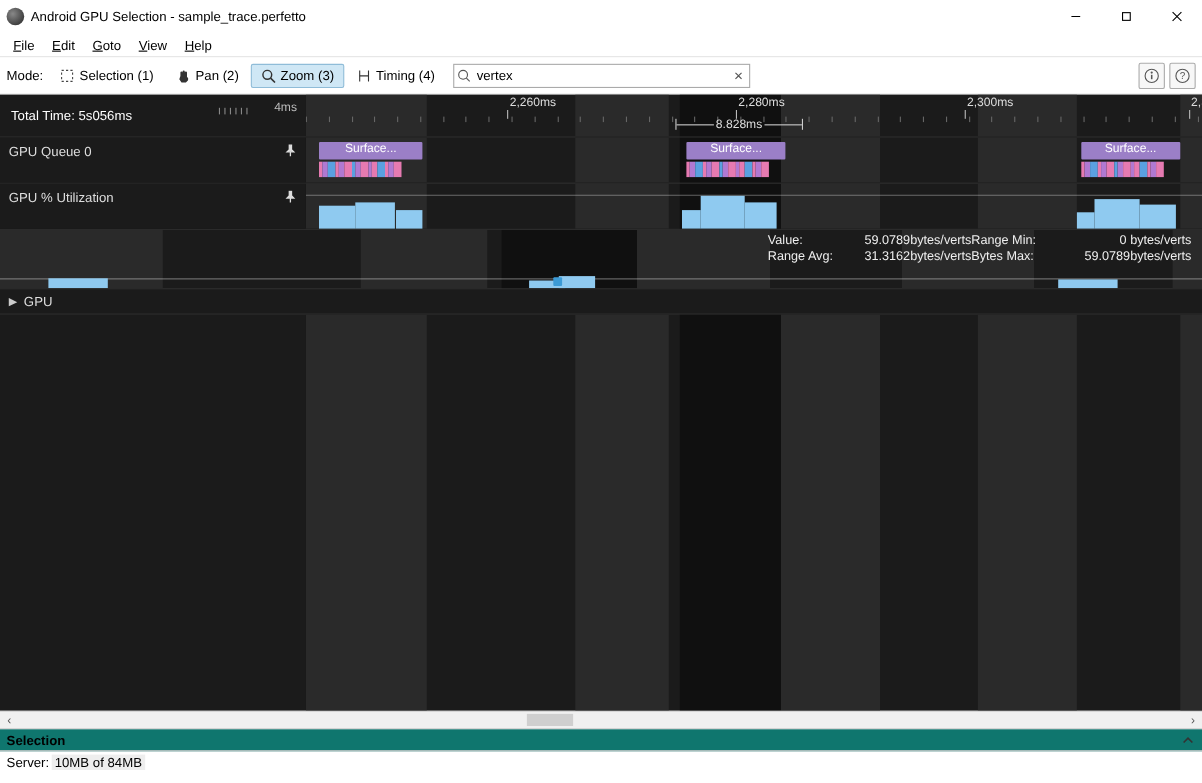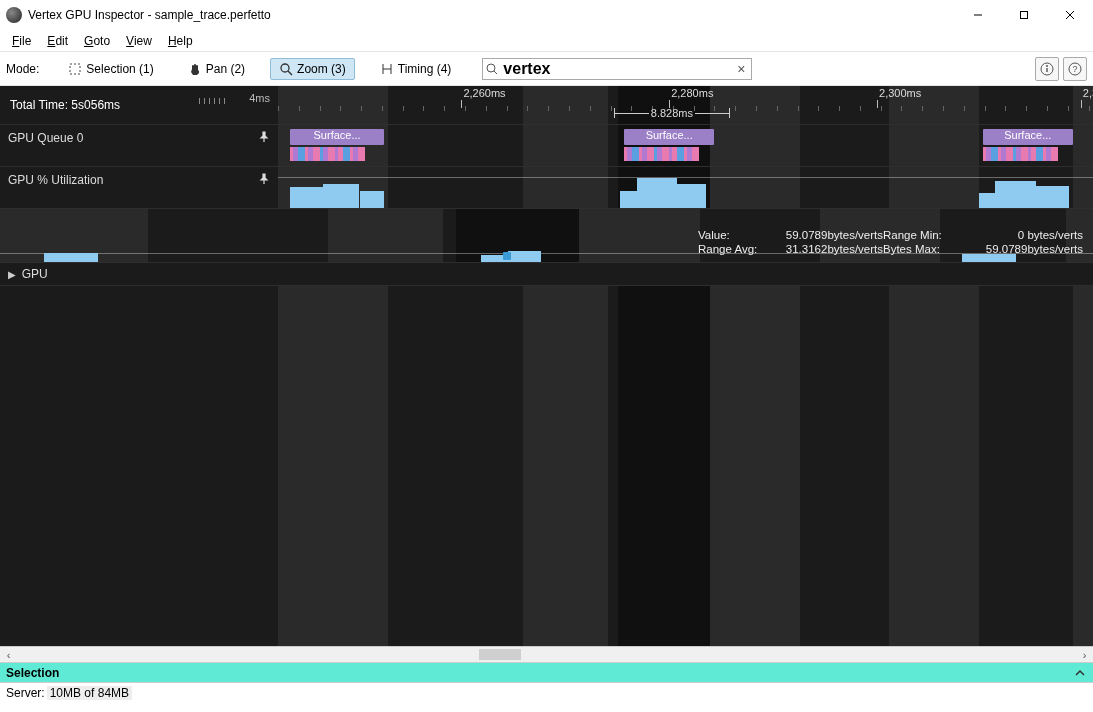--- a/index.html
+++ b/index.html
@@ -12,28 +12,28 @@
 .titlebar .win-controls { margin-left: auto; display: flex; }
 .titlebar .win-btn { width: 46px; height: 30px; display: flex; align-items: center; justify-content: center; font-size: 10px; }
 .titlebar .win-btn svg { width: 10px; height: 10px; }
 
 
 .menubar { height: 22px; display: flex; align-items: center; padding-left: 4px; font-size: 12px; border-bottom: 1px solid #e5e5e5; }
 .menubar .menu-item { padding: 2px 8px; cursor: default; }
 .menubar .menu-item span.u { text-decoration: underline; }
 
 
-.toolbar { height: 34px; display: flex; align-items: center; padding: 0 6px; font-size: 12px; gap: 16px; border-bottom: 1px solid #e5e5e5; }
+.toolbar { height: 34px; display: flex; align-items: center; padding: 0 6px; font-size: 12px; gap: 2px; border-bottom: 1px solid #e5e5e5; }
 .toolbar .mode-label { margin-right: 4px; }
 .toolbar .mode-btn { display: flex; align-items: center; gap: 4px; padding: 3px 8px; border: 1px solid transparent; border-radius: 2px; cursor: pointer; }
 .toolbar .mode-btn.active { background: #cfe7f5; border-color: #8fbcd8; }
 .toolbar .mode-btn .icon { width: 14px; height: 14px; display:inline-flex; align-items:center; justify-content:center; }
 .toolbar .search-wrap { width: 270px; height: 22px; border: 1px solid #aaa; margin-left: 6px; display: flex; align-items: center; padding: 0 2px; }
 .toolbar .search-wrap .icon { width: 14px; height: 14px; }
-.toolbar .search-wrap input { border: 0; outline: 0; flex: 1; font-size: 16px; padding: 0 4px; font-weight: bold; }
+.toolbar .search-wrap input { border: 0; outline: 0; flex: 1; font-size: 12px; padding: 0 4px; }
 .toolbar .search-wrap .clear { width: 16px; height: 16px; display:flex; align-items:center; justify-content:center; cursor:pointer; font-size: 14px; color:#555; }
 .toolbar .right-tools { margin-left: auto; display:flex; gap:4px; }
 .toolbar .tool-btn { width: 24px; height: 24px; border: 1px solid #aaa; border-radius: 2px; display:flex; align-items:center; justify-content:center; cursor:pointer; background:#f7f7f7; }
 
 
 .timeline { background: #1b1b1b; color: #fff; height: 560px; position: relative; display:flex; flex-direction: column; }
 .tl-header { height: 38px; display: flex; }
 .tl-left { width: 278px; flex-shrink:0; position:relative; }
 .tl-right { flex: 1; position: relative; overflow: hidden; }
 .tl-header .tl-left { display:flex; align-items:center; padding: 0 10px; font-size:12px; }
@@ -64,45 +64,45 @@
 .util-bars .bar { position:absolute; bottom:0; background:#8fcaf0; }
 .util-line { position:absolute; left:0; right:0; height:0; border-top:1px solid rgba(255,255,255,0.35); }
 .marker-handle { position:absolute; width:8px; height:8px; background:#3c9bd6; border-radius:1px; }
 
 
 .group-row { display:flex; height:24px; border-top:1px solid #2e2e2e; border-bottom:1px solid #2e2e2e; }
 .group-row .tl-left { width:100%; display:flex; align-items:center; padding:0 8px; font-size:12px; color:#ddd; gap:6px; cursor:pointer; }
 .group-row .caret { font-size:10px; color:#ccc; }
 
 
-.tooltip-float { position:absolute; top:20px; right:10px; font-size:11.5px; color:#eee; display:grid; grid-template-columns:70px 115px 80px 120px; row-gap:2px; z-index:5; }
+.tooltip-float { position:absolute; top:4px; right:10px; font-size:11.5px; color:#eee; display:grid; grid-template-columns:70px 115px 80px 120px; row-gap:2px; z-index:5; }
 .tooltip-float div { white-space:nowrap; }
 
 
 .scrollstrip { height:17px; border-top:1px solid #ccc; border-bottom:1px solid #ccc; background:#f0f0f0; display:flex; align-items:center; }
 .scrollstrip .arrow { width:17px; text-align:center; font-size:11px; color:#555; cursor:pointer; }
 .scrollstrip .track-bar { flex:1; position:relative; height:100%; }
 .scrollstrip .thumb { position:absolute; left:462px; width:42px; top:2px; bottom:2px; background:#cfcfcf; }
 
 
-.selpanel { height:20px; border-bottom:1px solid #ccc; display:flex; align-items:center; padding:0 6px; font-size:12px; background:#5eead4; }
+.selpanel { height:20px; border-bottom:1px solid #ccc; display:flex; align-items:center; padding:0 6px; font-size:12px; background:#0f766e; }
 .selpanel .chev { margin-left:auto; cursor:pointer; }
 
 
 .statusbar { height:20px; display:flex; align-items:center; font-size:12px; padding:0 6px; }
 .statusbar .box { background:#eee; padding:0 3px; margin-left:2px; }
 
 svg { display:block; }
 </style>
 </head>
 <body>
 
 <div class="titlebar">
   <div class="app-icon"></div>
-  <div class="title">Vertex GPU Inspector - sample_trace.perfetto</div>
+  <div class="title">Android GPU Selection - sample_trace.perfetto</div>
   <div class="win-controls">
     <div class="win-btn">
       <svg viewBox="0 0 10 10">
           <line x1="1" y1="5" x2="9" y2="5" stroke="#000" stroke-width="1"></line>
         </svg>
     </div>
     <div class="win-btn">
       <svg viewBox="0 0 10 10">
           <rect x="1.5" y="1.5" width="7" height="7" fill="none" stroke="#000" stroke-width="1"></rect>
         </svg>

